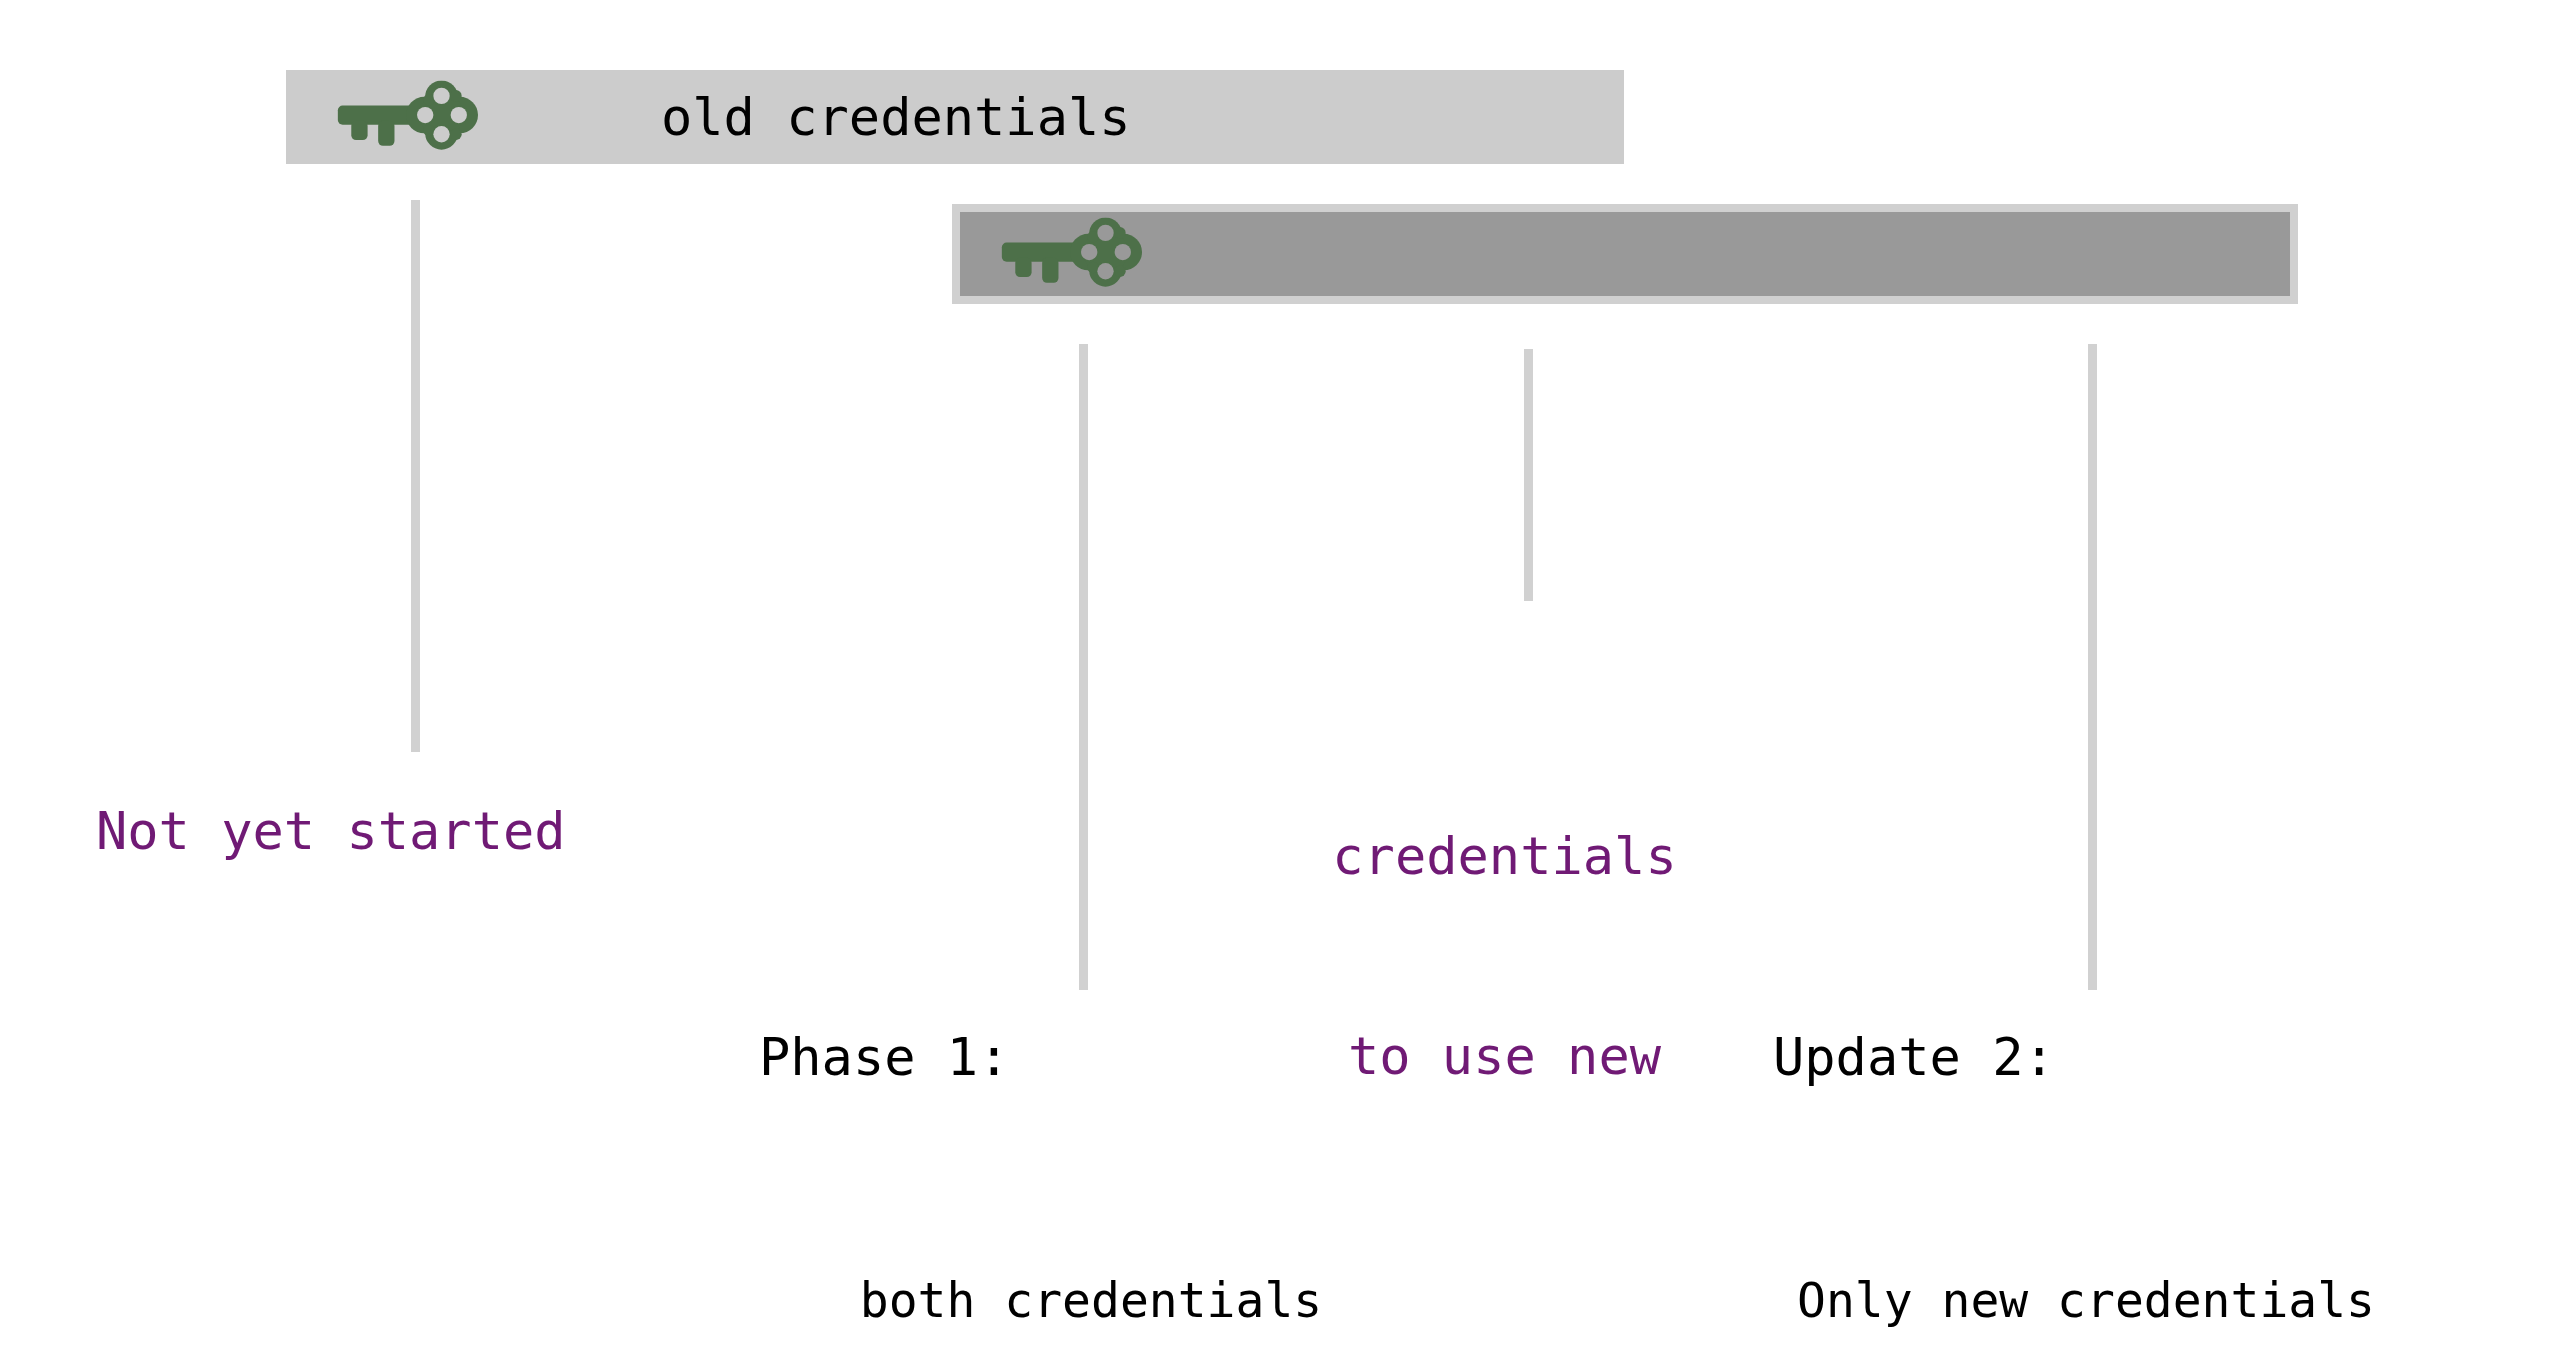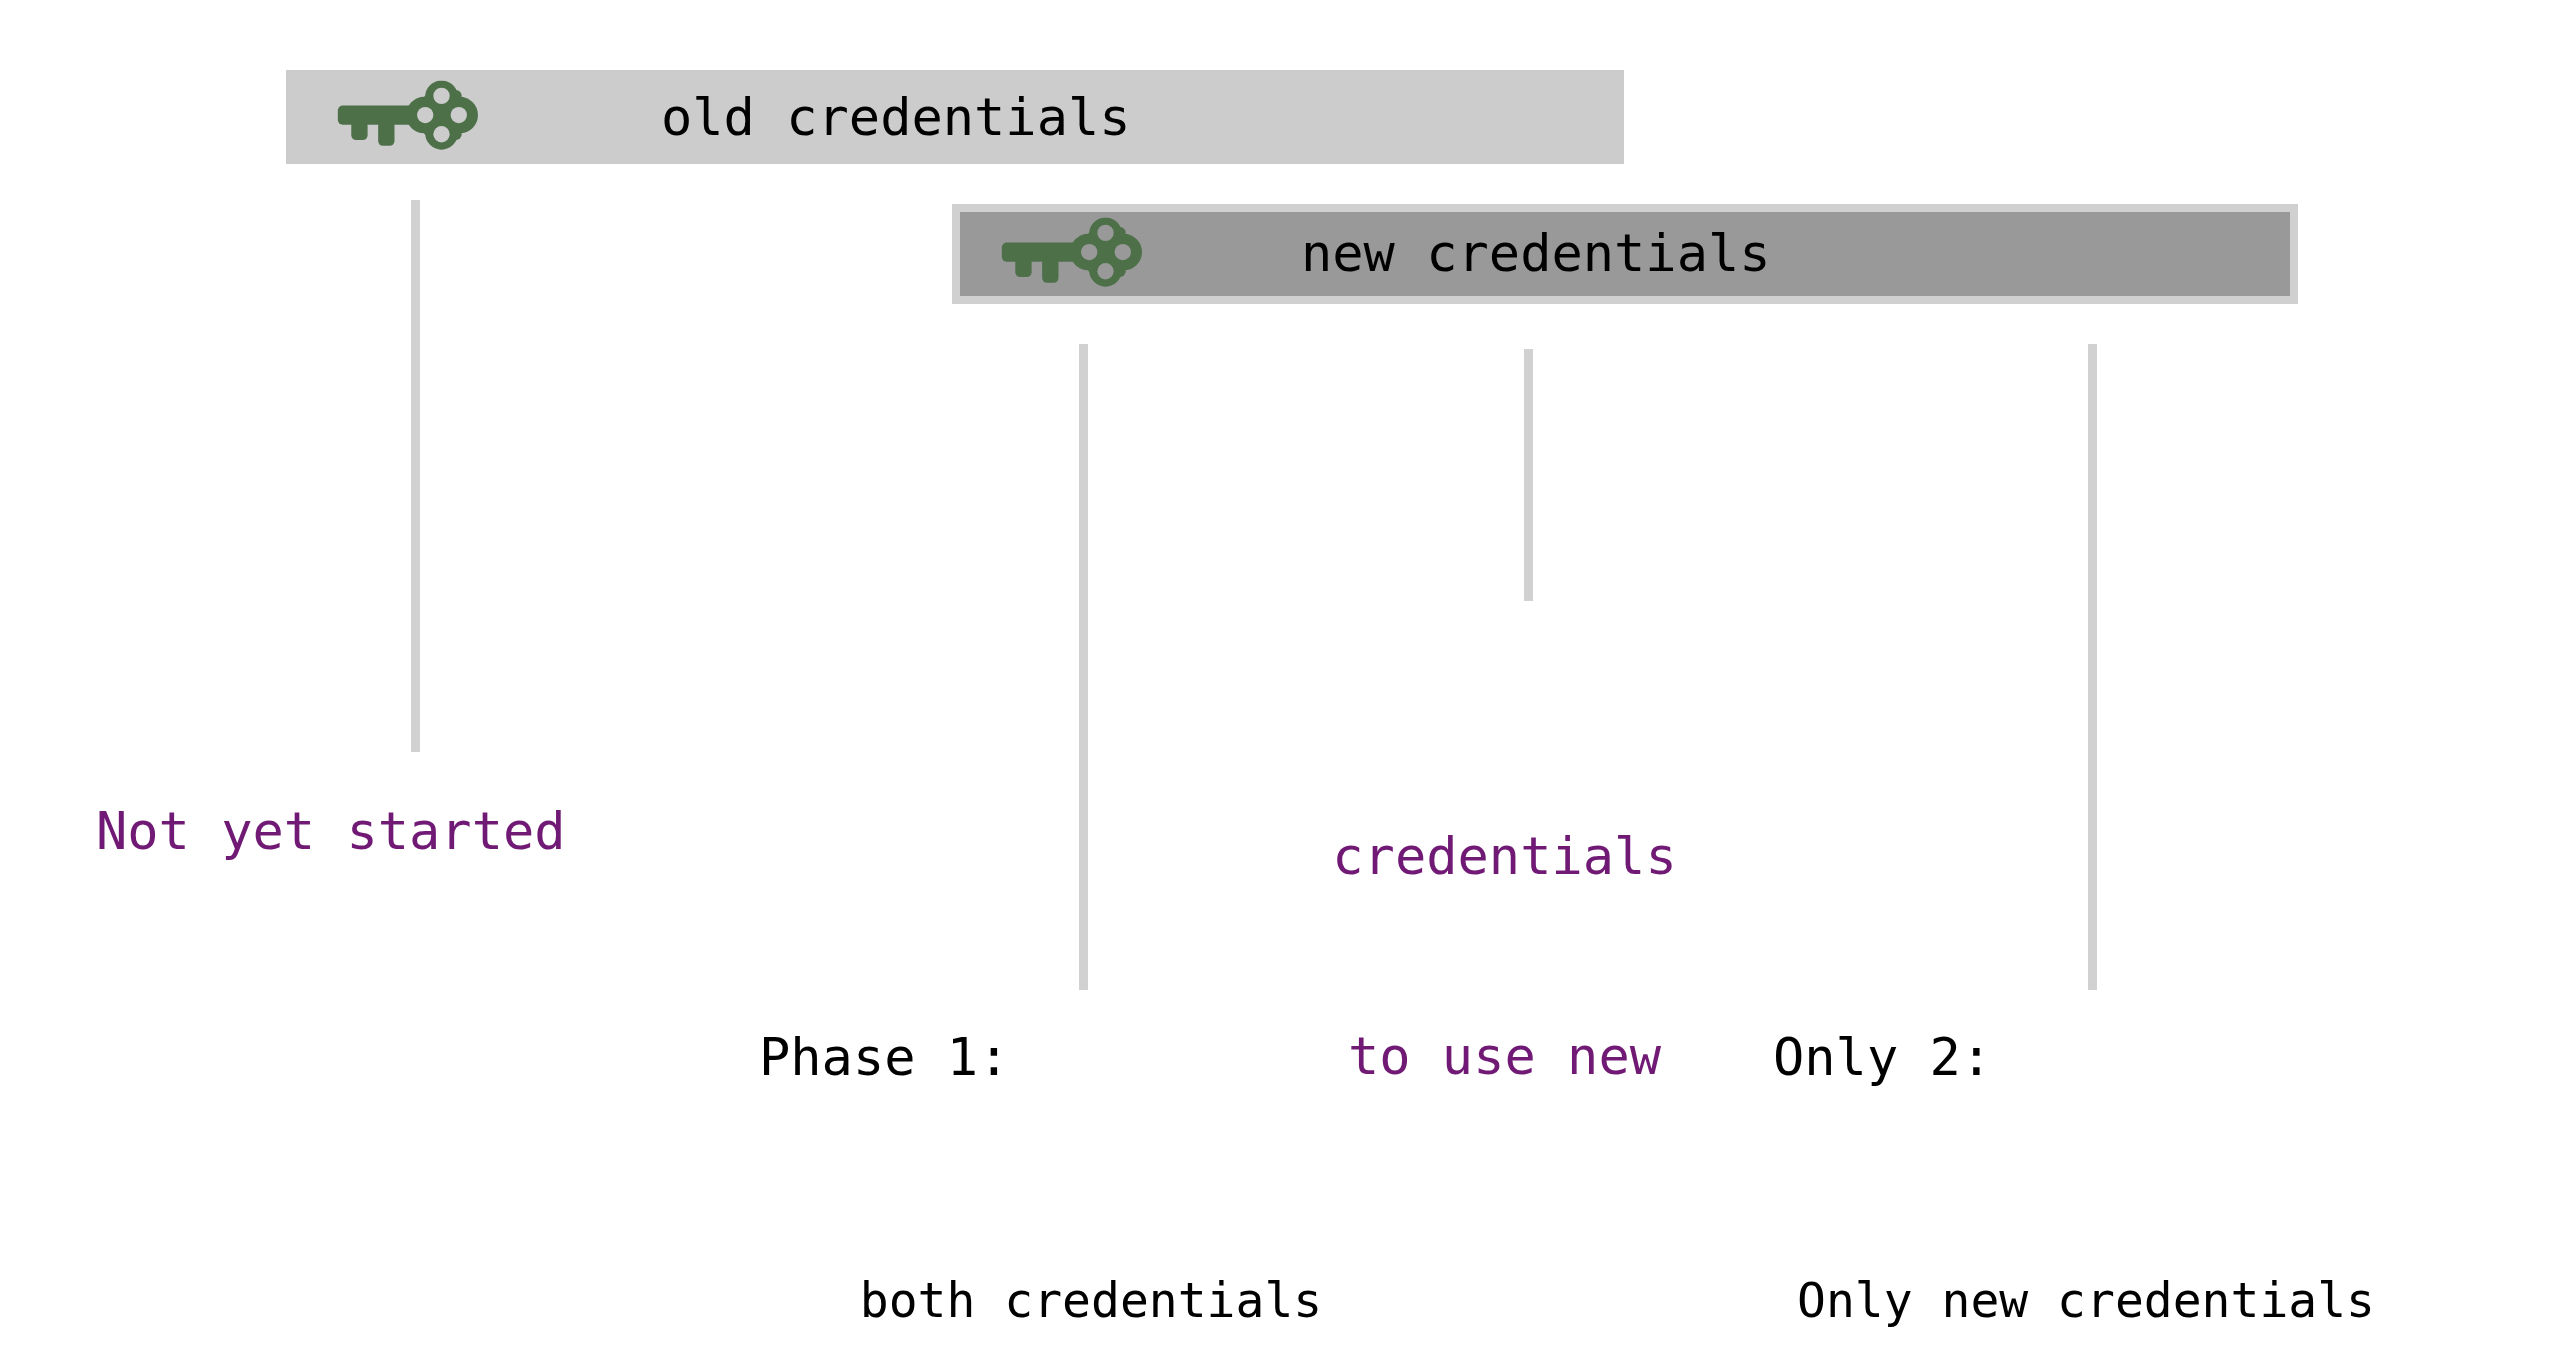--- a/index.html
+++ b/index.html
@@ -157,41 +157,40 @@
         <circle cx="99" cy="20" r="6"></circle>
         <circle cx="99" cy="52" r="6"></circle>
         <circle cx="127" cy="16" r="6"></circle>
         <circle cx="127" cy="56" r="6"></circle>
         <circle cx="112" cy="16" r="8.5" fill="#999999"></circle>
         <circle cx="112" cy="56" r="8.5" fill="#999999"></circle>
         <circle cx="95" cy="36" r="8.5" fill="#999999"></circle>
         <circle cx="130" cy="36" r="8.5" fill="#999999"></circle>
       </g>
     </svg>
-    <span class="bar-label">new credentials</span>
   </div>
 
   <div class="vline vline-start"></div>
   <div class="vline vline-phase1"></div>
   <div class="vline vline-update"></div>
   <div class="vline vline-phase2"></div>
 
   <div class="txt not-started">Not yet started</div>
 
   <div class="txt update-block">
     <div>credentials</div>
     <div>to use new</div>
   </div>
 
   <div class="phase-title phase1-title">Phase 1:</div>
   <div class="phase-body phase1-body">
     <div>both credentials</div>
     
   </div>
 
-  <div class="phase-title phase2-title">Only 2:</div>
+  <div class="phase-title phase2-title">Update 2:</div>
   <div class="phase-body phase2-body">
     <div>Only new credentials</div>
     
   </div>
 
 </div>
 
 
 </body></html>

